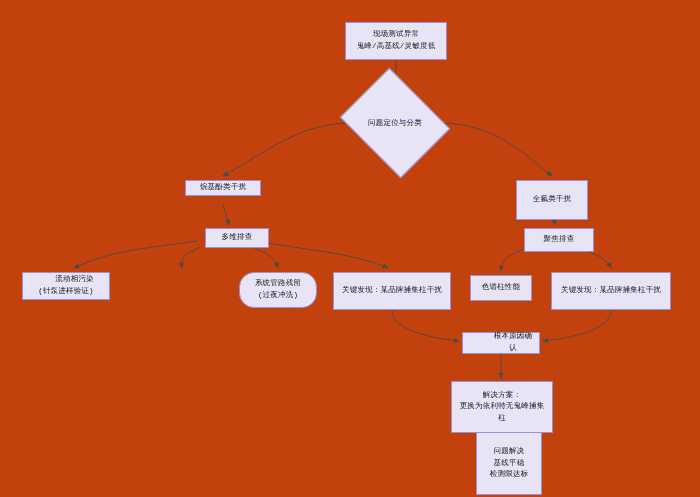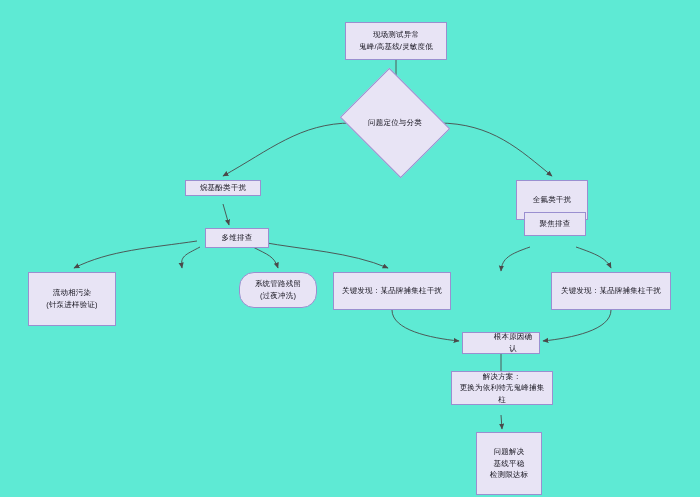--- a/index.html
+++ b/index.html
@@ -4,22 +4,22 @@
 <style>
   html, body {
     margin: 0;
     padding: 0;
     background: #ffffff;
   }
   #canvas {
     position: relative;
     width: 700px;
     height: 497px;
-    background: #5eead4;
-    font-family: Liberation Sans, sans-serif;
+    background: #c2410c;
+    font-family: Liberation Mono, monospace;
     overflow: hidden;
   }
   #edges {
     position: absolute;
     left: 0;
     top: 0;
     width: 700px;
     height: 497px;
   }
   .node {
@@ -128,49 +128,52 @@
   </div>
 
   <div class="node" style="left:516px; top:180px; width:72px; height:40px;">
     <span class="lbl">全氟类干扰</span>
   </div>
 
   <div class="node" style="left:205px; top:228px; width:64px; height:20px;">
     <span class="lbl">多维排查</span>
   </div>
 
-  <div class="node" style="left:524px; top:212px; width:62px; height:24px;">
+  <div class="node" style="left:524px; top:228px; width:70px; height:24px;">
     <span class="lbl">聚焦排查</span>
   </div>
 
-  <div class="node" style="left:28px; top:272px; width:88px; height:54px;">
+  <div class="node" style="left:22px; top:272px; width:88px; height:28px;text-align:right;">
     <span class="lbl">流动相污染
 (针泵进样验证)</span>
   </div>
 
 
   <div class="node" style="left:239px; top:272px; width:78px; height:36px;border-radius:15px;">
     <span class="lbl">系统管路残留
 (过夜冲洗)</span>
   </div>
 
   <div class="node" style="left:333px; top:272px; width:118px; height:38px;">
     <span class="lbl">关键发现：某品牌捕集柱干扰</span>
   </div>
 
+  <div class="node" style="left:470px; top:275px; width:62px; height:26px;">
+    <span class="lbl">色谱柱性能</span>
+  </div>
 
   <div class="node" style="left:551px; top:272px; width:120px; height:38px;">
     <span class="lbl">关键发现：某品牌捕集柱干扰</span>
   </div>
 
   <div class="node" style="left:462px; top:332px; width:78px; height:22px;padding-left:28px;">
     <span class="lbl">根本原因确认</span>
   </div>
 
-  <div class="node" style="left:451px; top:371px; width:102px; height:34px;">
+  <div class="node" style="left:451px; top:381px; width:102px; height:52px;">
     <span class="lbl">解决方案：
 更换为依利特无鬼峰捕集柱</span>
   </div>
 
   <div class="node" style="left:476px; top:432px; width:66px; height:63px;align-items:center;">
     <span class="lbl">问题解决
 基线平稳
 检测限达标</span>
   </div>
 

